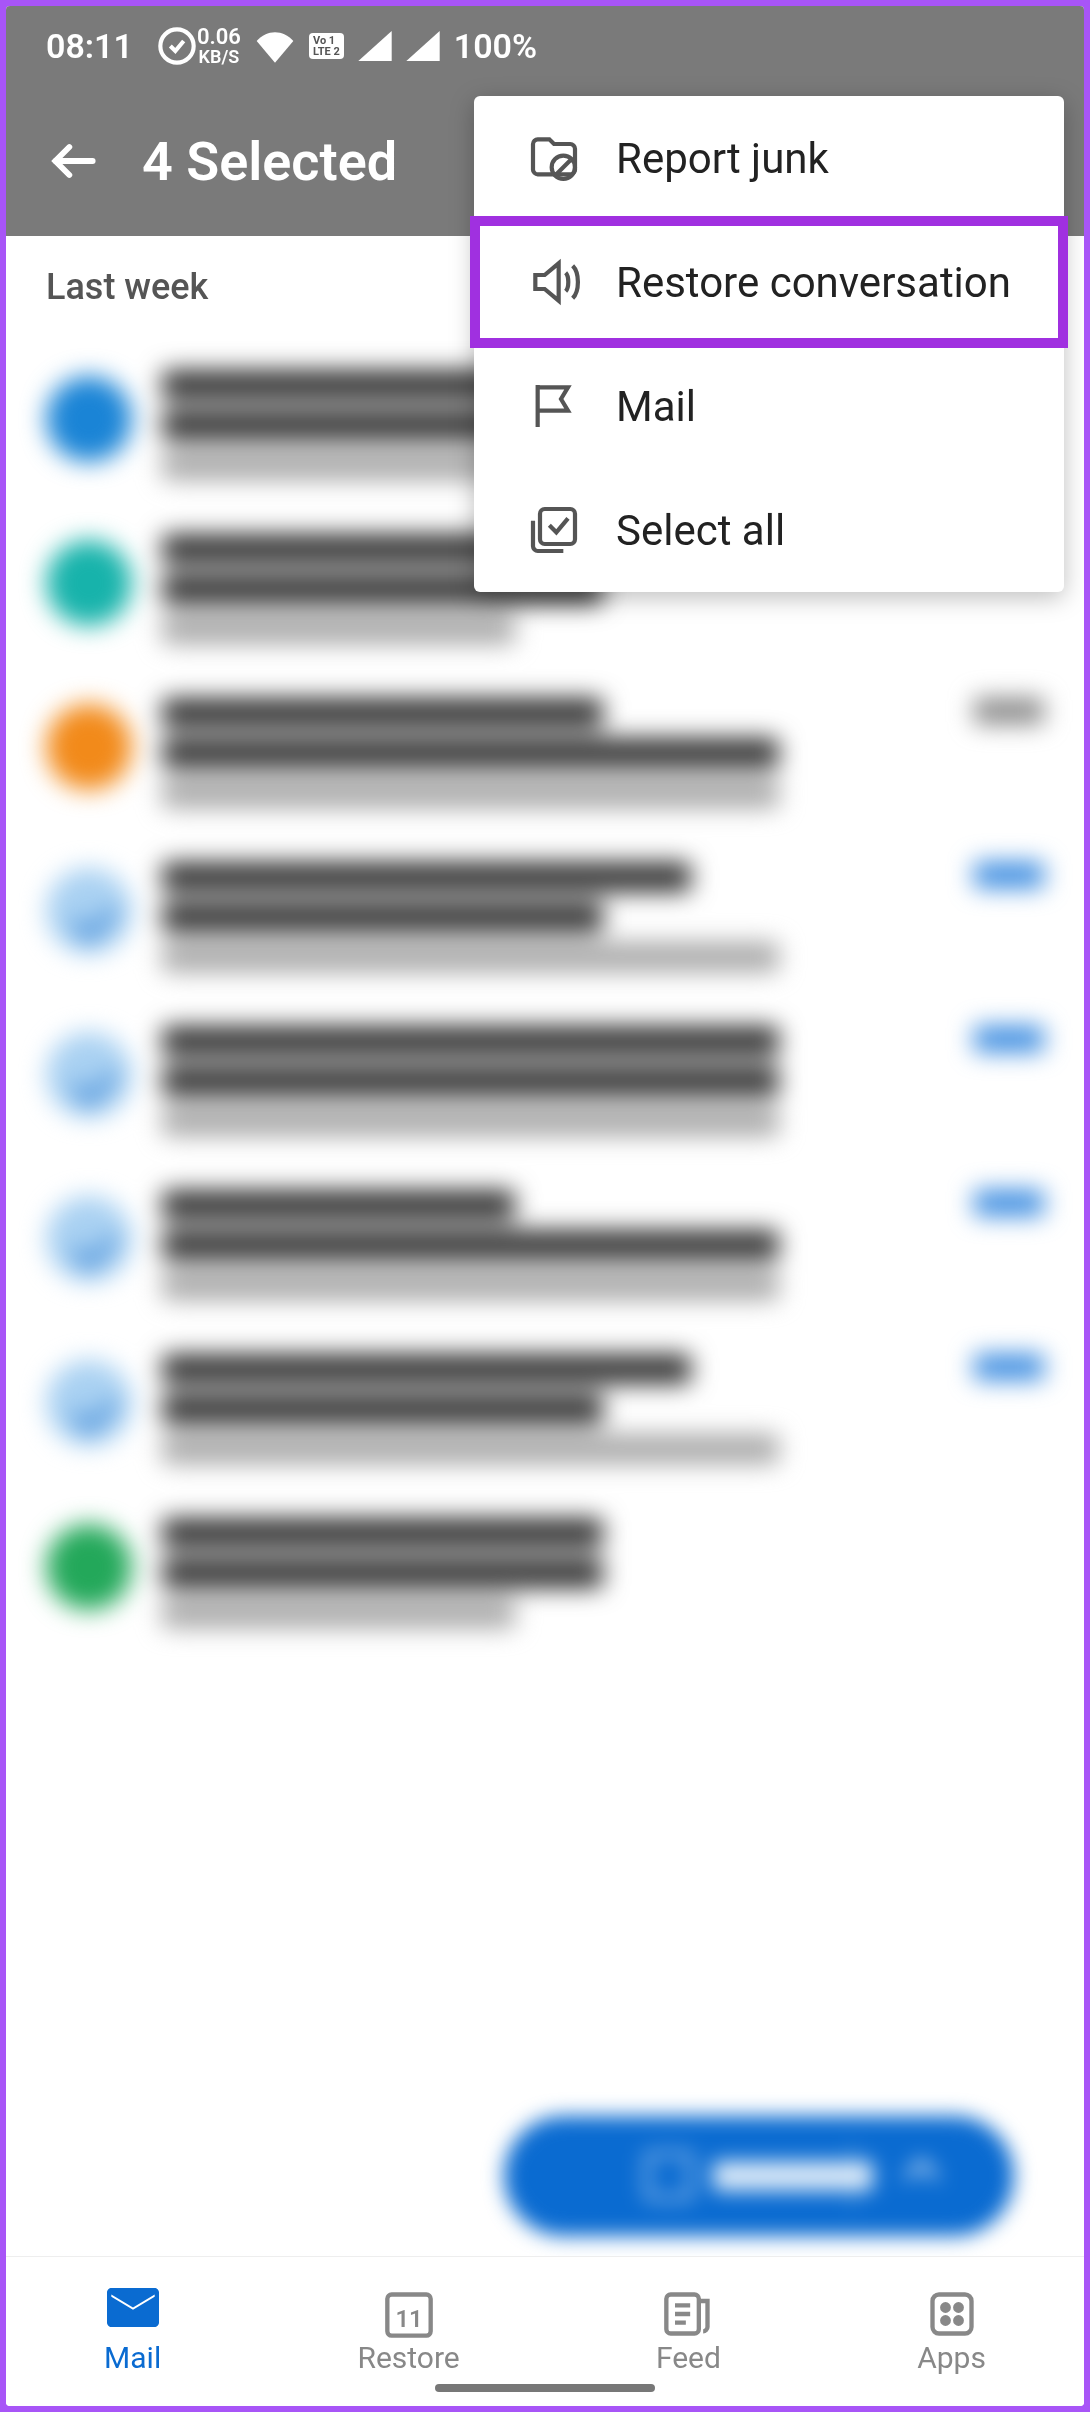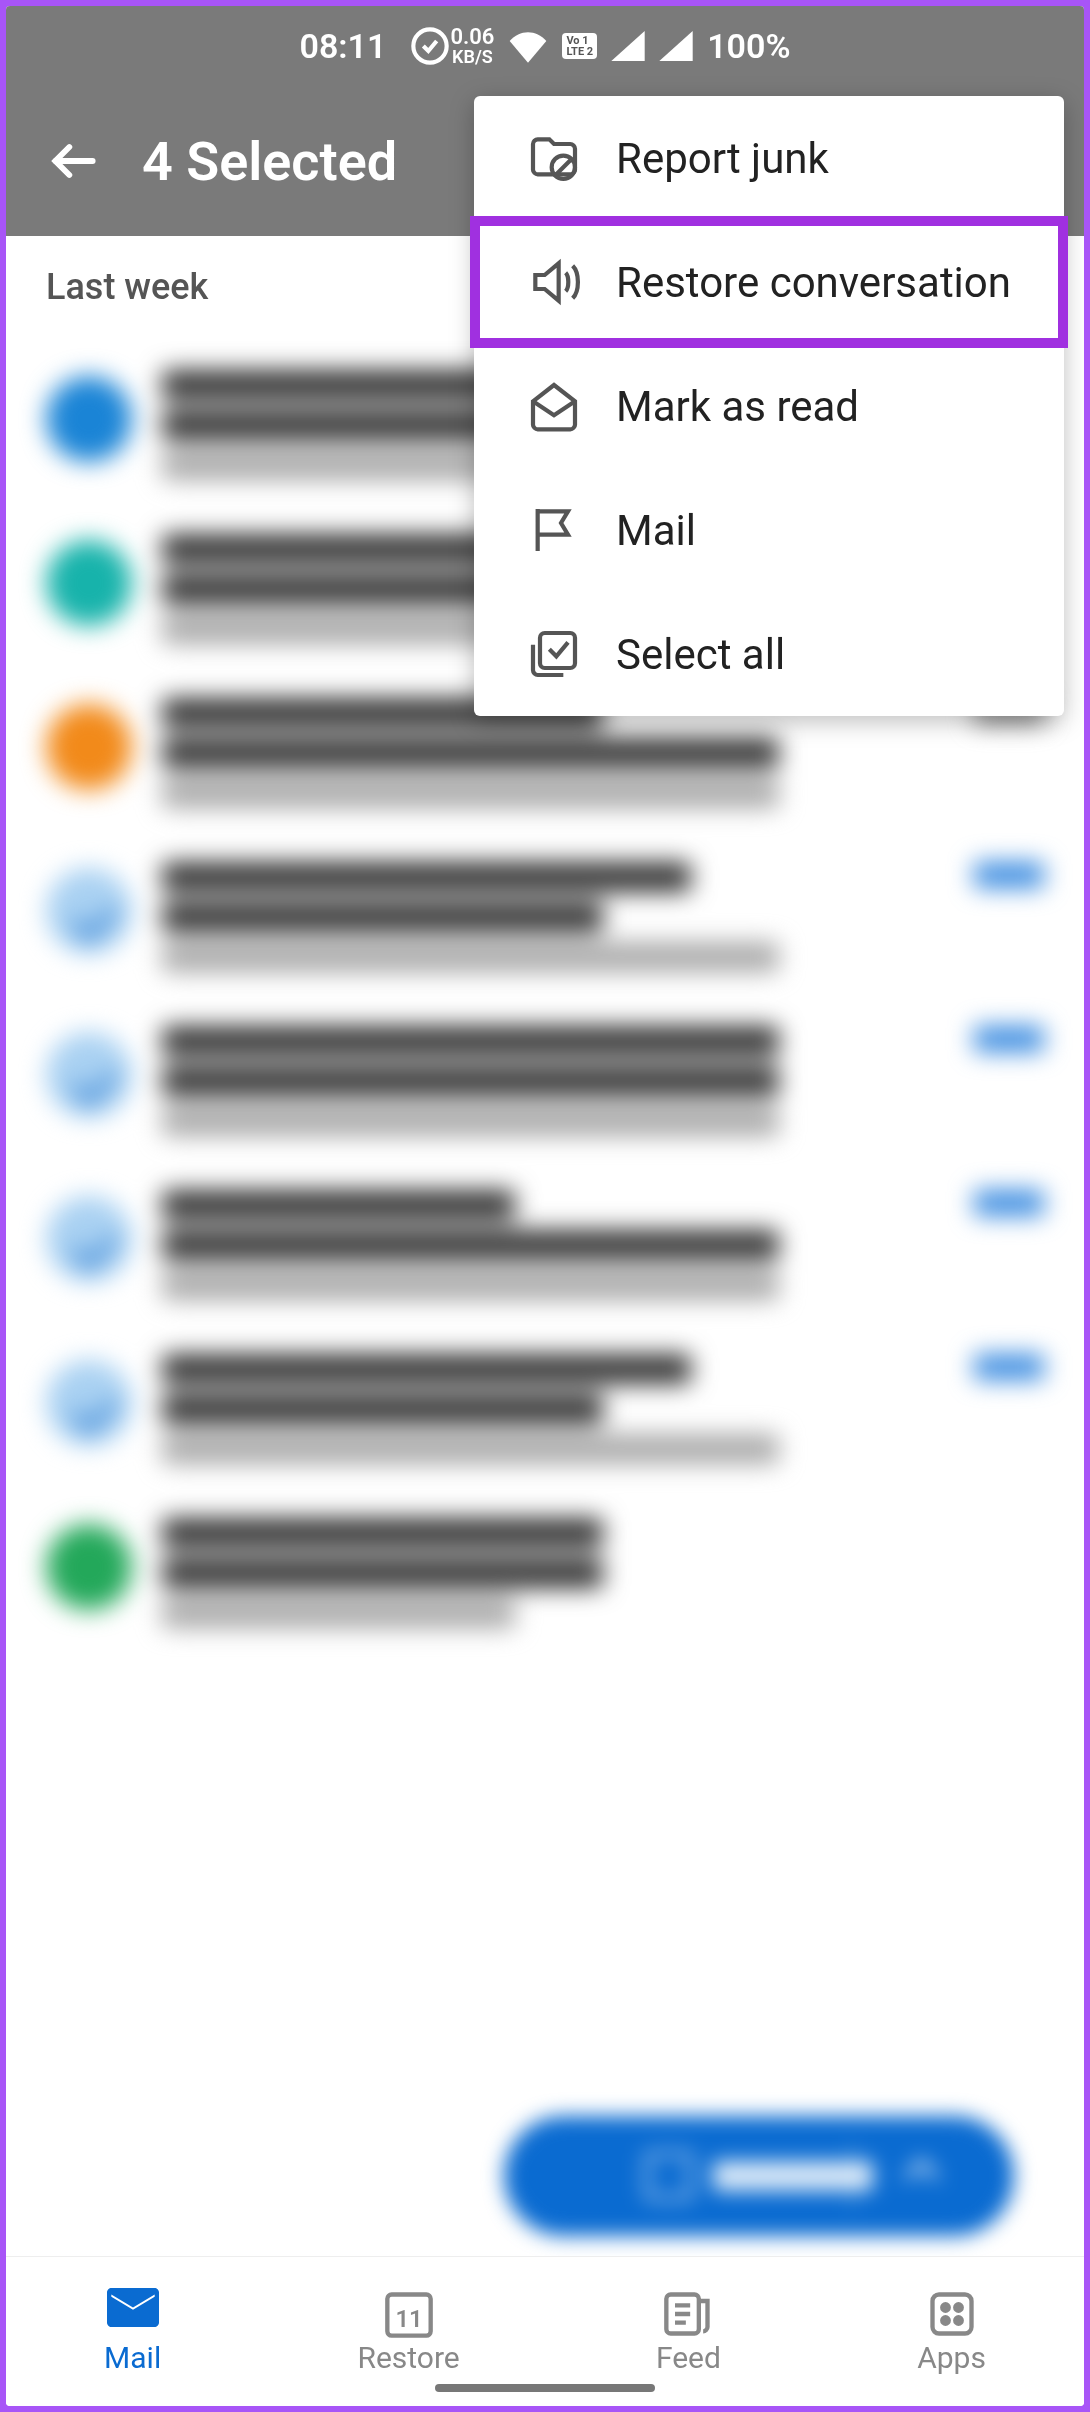--- a/index.html
+++ b/index.html
@@ -1,21 +1,21 @@
 <!DOCTYPE html>
 <html><head>
 <meta charset="utf-8">
 <style>
   * { margin:0; padding:0; box-sizing:border-box; font-family:-apple-system,BlinkMacSystemFont,"Segoe UI",Roboto,sans-serif; }
   html,body { width:1090px; height:2412px; }
   body { background:#a855f7; padding:6px; }
   .phone { width:100%; height:100%; background:#fff; position:relative; overflow:hidden; border-radius:4px; }
 
   
-  .status-bar { height:80px; background:#7a7a7a; color:#fff; display:flex; align-items:center; justify-content:center; padding:0 40px; font-size:34px; font-weight:600; }
+  .status-bar { height:80px; background:#7a7a7a; color:#fff; display:flex; align-items:center; justify-content:flex-start; padding:0 40px; font-size:34px; font-weight:600; }
   .status-left { display:flex; align-items:center; gap:24px; }
   .status-right { display:flex; align-items:center; gap:14px; }
   .kbs { font-size:18px; line-height:1; text-align:center; }
   .kbs .top{font-size:22px;}
   .lte-badge { background:#fff; color:#555; font-size:11px; font-weight:700; padding:2px 4px; border-radius:4px; line-height:1; }
 
   
   .app-bar { height:150px; background:#7a7a7a; color:#fff; display:flex; align-items:center; padding:0 40px; gap:40px; }
   .app-bar-title { font-size:54px; font-weight:600; }
 
@@ -257,29 +257,20 @@
         <svg viewBox="0 0 24 24" fill="none" stroke="#555" stroke-width="1.8">
             <path d="M4 9v6h4l6 5V4L8 9H4z"></path>
             <path d="M17 8c1.5 1.5 1.5 6.5 0 8M20 5c3 3 3 11 0 14"></path>
           </svg>
       </span>
       <span>Restore conversation</span>
     </div>
     <div class="menu-item">
       <span class="menu-icon">
         <svg viewBox="0 0 24 24" fill="none" stroke="#555" stroke-width="1.8">
-            <path d="M3 10l9-7 9 7v10c0 1-1 2-2 2H5c-1 0-2-1-2-2V10z"></path>
-            <path d="M3 10l9 6 9-6"></path>
-          </svg>
-      </span>
-      <span>Mark as read</span>
-    </div>
-    <div class="menu-item">
-      <span class="menu-icon">
-        <svg viewBox="0 0 24 24" fill="none" stroke="#555" stroke-width="1.8">
             <path d="M5 3v18M5 4h13l-3 5 3 5H5"></path>
           </svg>
       </span>
       <span>Mail</span>
     </div>
     <div class="menu-item">
       <span class="menu-icon">
         <svg viewBox="0 0 24 24" fill="none" stroke="#555" stroke-width="1.8">
             <rect x="6" y="3" width="15" height="15" rx="2"></rect>
             <path d="M10 10l3 3 5-6"></path>

